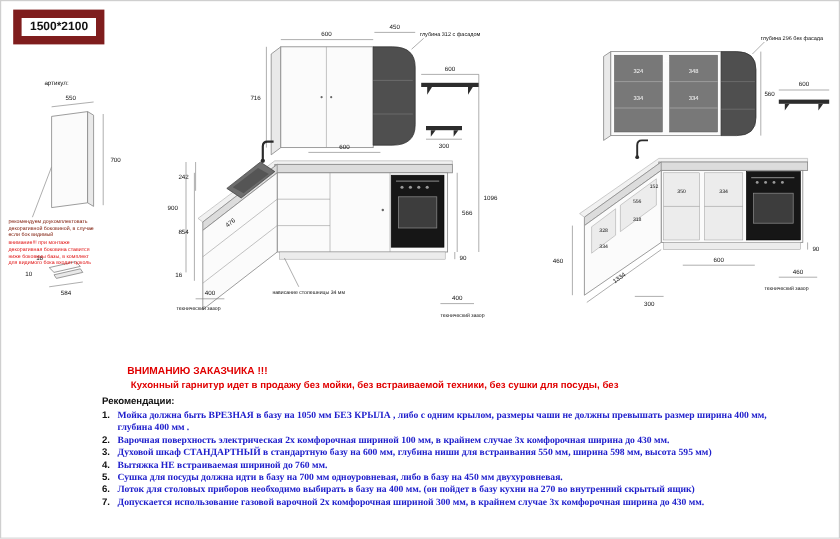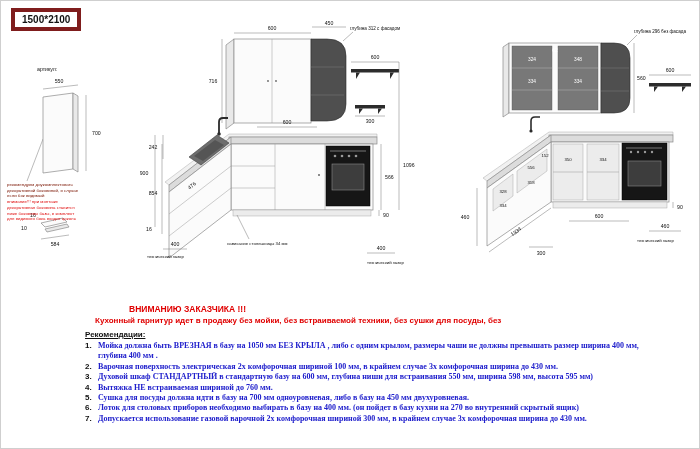--- a/index.html
+++ b/index.html
@@ -1,18 +1,18 @@
 <!DOCTYPE html>
 <html><head>
 <meta charset="utf-8">
 <style>
   html,body{margin:0;padding:0;background:#fff;}
   .page{position:relative;width:700px;height:449px;background:#fff;overflow:hidden;
         font-family:"Liberation Sans",sans-serif;border:1px solid #cfcfcf;box-sizing:border-box;}
-  .size-box{position:absolute;left:10px;top:7px;border:4px solid #7f1d1d;background:#fff;
+  .size-box{position:absolute;left:10px;top:7px;border:7px solid #7f1d1d;background:#fff;
             padding:2px 7px;font-size:10px;font-weight:700;color:#111;}
   svg{position:absolute;overflow:visible;}
   svg text{font-family:"Liberation Sans",sans-serif;}
   .face{fill:#fbfbfb;stroke:#8a8a8a;stroke-width:0.7;}
   .face-side{fill:#e9e9e9;stroke:#8a8a8a;stroke-width:0.7;}
   .top{fill:#dcdcdc;stroke:#8a8a8a;stroke-width:0.7;}
   .inner{fill:#ececec;stroke:#9a9a9a;stroke-width:0.4;}
   .inner-dark{fill:#787878;stroke:#555;stroke-width:0.4;}
   .ln{stroke:#9a9a9a;stroke-width:0.5;fill:none;}
   .dimln{stroke:#777;stroke-width:0.5;fill:none;}
@@ -24,23 +24,23 @@
   .sink{fill:#6e6e6e;stroke:#3c3c3c;stroke-width:0.6;}
   .sink-in{fill:#555;}
   .dim{font-size:5.2px;fill:#111;}
   .dim-s{font-size:4.3px;fill:#111;}
   .dimw{font-size:4.8px;fill:#fff;}
   .note{font-size:4.6px;fill:#111;}
   .panel-note{position:absolute;left:6px;top:181px;width:74px;font-size:4.4px;line-height:1.3;}
   .panel-note .n1{color:#7a1400;}
   .panel-note .n2{color:#e01010;}
   .notice{position:absolute;left:84px;top:302px;width:560px;}
-  .notice-title{color:#e00000;font-weight:700;font-size:8.5px;margin-left:44px;line-height:12px;}
-  .notice-red{color:#e00000;font-weight:700;font-size:8px;margin-left:10px;line-height:11px;}
-  .rec-title{color:#111;font-weight:700;font-size:8px;margin-top:3px;line-height:11px;text-decoration:underline;}
+  .notice-title{color:#e00000;font-weight:700;font-size:8.5px;margin-left:21px;line-height:12px;}
+  .notice-red{color:#e00000;font-weight:700;font-size:8px;margin-left:24px;line-height:11px;}
+  .rec-title{color:#111;font-weight:700;font-size:8px;margin-top:3px;line-height:11px;}
   .rec-list{margin-top:1px;}
   .rec-row{display:flex;font-size:8px;line-height:10.4px;font-weight:700;}
   .rec-num{width:13px;flex:0 0 13px;color:#111;}
   .rec-text{flex:1;color:#2020cc;font-family:Liberation Serif, serif;}
 </style>
 </head>
 <body>
 
 <div class="page">
 

